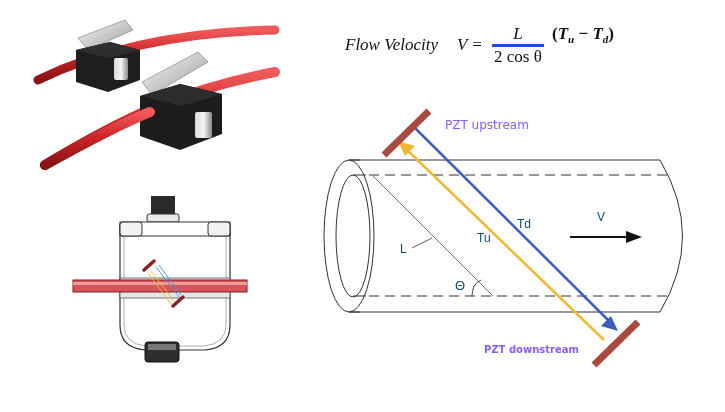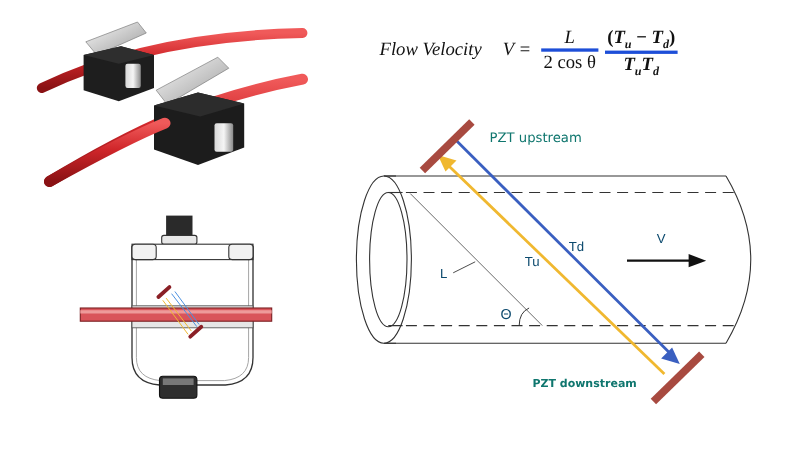--- a/index.html
+++ b/index.html
@@ -6,21 +6,21 @@
   body { width:725px; height:412px; position:relative; overflow:hidden; font-family:"Liberation Sans", sans-serif; }
   .abs { position:absolute; }
   #formula { left:345px; top:22px; width:300px; height:50px; font-family:"Liberation Serif", serif; font-size:17px; color:#111; }
   #formula .lbl { position:absolute; left:0; top:13px; font-style:italic; }
   #formula .veq { position:absolute; left:112px; top:13px; font-style:italic; }
   #formula .frac { position:absolute; text-align:center; }
   #formula .num { display:block; padding:0 2px; }
   #formula .den { display:block; border-top:3px solid #1d4ed8; padding:0 2px; }
   #formula i { font-style:italic; }
   #formula sub { font-size:11px; font-style:italic; }
-  .lab { position:absolute; font-family:"DejaVu Sans", sans-serif; font-size:12px; color:#0f766e; white-space:nowrap; }
+  .lab { position:absolute; font-family:"DejaVu Sans", sans-serif; font-size:12px; color:#8b5cf6; white-space:nowrap; }
   .slab { position:absolute; font-family:Liberation Sans, sans-serif; font-size:12px; color:#0c4a6e; }
 </style>
 </head>
 <body>
 
 <svg class="abs" style="left:30px;top:0;" width="250" height="170">
   <defs>
     <linearGradient id="tubeG" x1="0" y1="0" x2="0" y2="1">
       <stop offset="0" stop-color="#f05a5a"></stop>
       <stop offset="0.45" stop-color="#d0262a"></stop>
@@ -89,21 +89,20 @@
 
 <div id="formula" class="abs">
   <span class="lbl">Flow Velocity</span>
   <span class="veq">V =</span>
   <span class="frac" style="left:147px;top:2px;">
     <i class="num">L</i>
     <span class="den">2 cos θ</span>
   </span>
   <span class="frac" style="left:205px;top:2px;font-weight:bold;">
     <span class="num"><span>(</span><i>T</i><sub>u</sub><span> − </span><i>T</i><sub>d</sub><span>)</span></span>
-    <span class="den"><i>T</i><sub>u</sub><i>T</i><sub>d</sub></span>
   </span>
 </div>
 
 <svg class="abs" style="left:0;top:0;" width="725" height="412">
 
   <line x1="349" y1="160" x2="660" y2="160" stroke="#333" stroke-width="1"></line>
   <line x1="349" y1="312" x2="660" y2="312" stroke="#333" stroke-width="1"></line>
 
   <path d="M660,160 Q705,236 660,312" fill="none" stroke="#333" stroke-width="1"></path>
 

